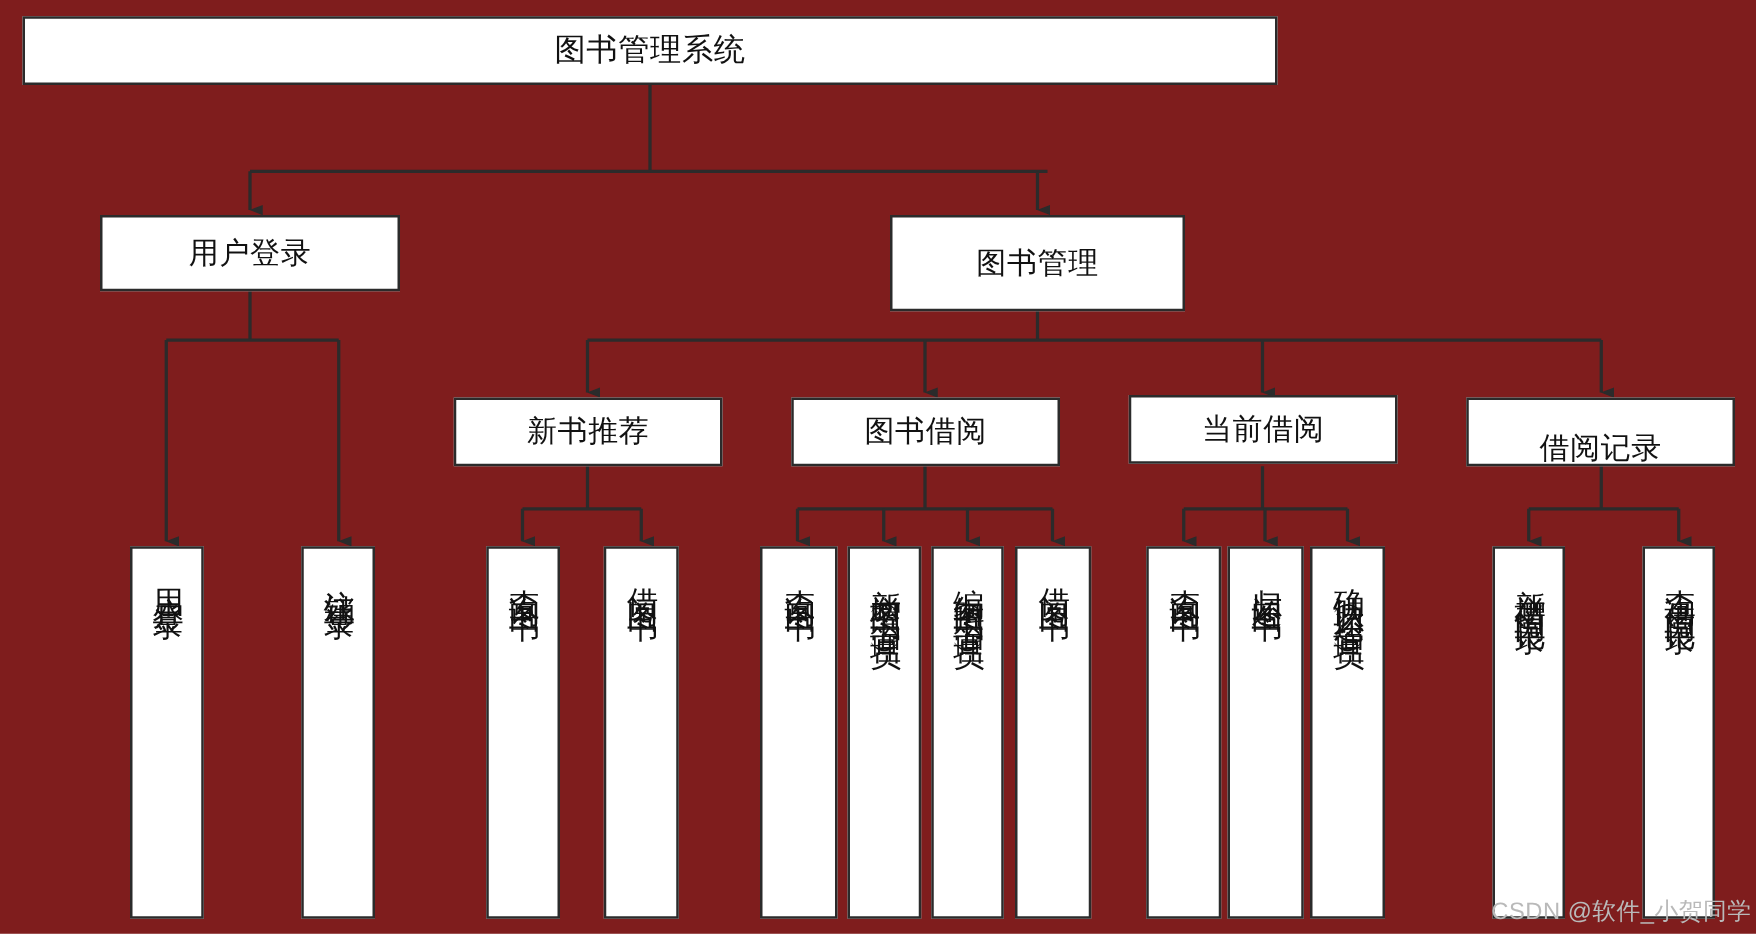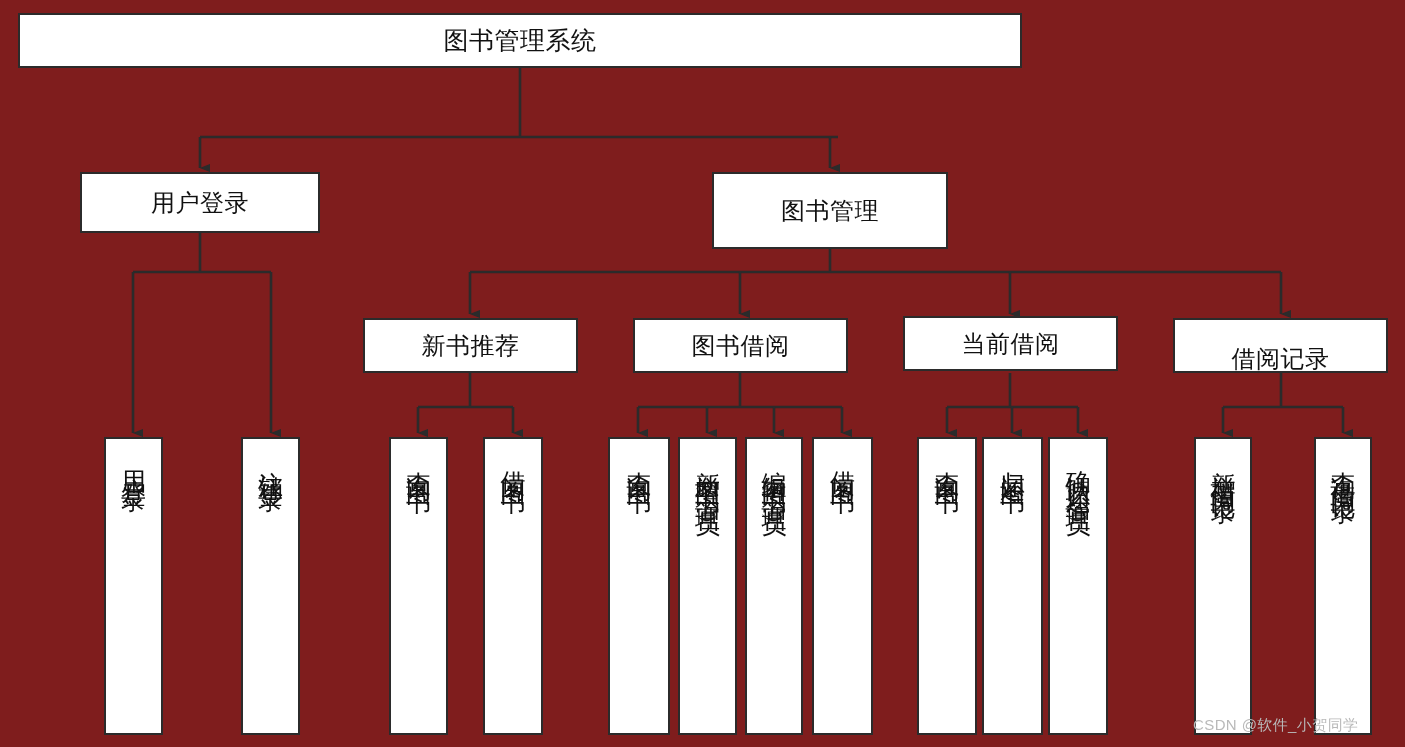--- a/index.html
+++ b/index.html
@@ -9,21 +9,21 @@
   #wires{position:absolute;left:0;top:0;width:1405px;height:747px;}
   .node{position:absolute;box-sizing:border-box;background:#ffffff;
         border:2.5px solid #2b2b2b;display:flex;align-items:center;
         justify-content:center;}
   .node .cap{color:#111;white-space:pre;text-align:center;line-height:1.05;}
   .h .cap{font-size:24px;letter-spacing:.5px;}
   .root .cap{font-size:25px;}
   .v{align-items:flex-start;padding-top:12px;}
   .v .cap{writing-mode:vertical-rl;text-orientation:upright;
           font-size:25px;letter-spacing:6px;line-height:1.0;}
-  .wm{position:absolute;left:1193px;top:716px;font-size:15px;
+  .wm{position:absolute;left:1193px;top:716px;font-size:19px;
       color:#b9b9b9;white-space:pre;letter-spacing:.4px;}
 </style>
 </head>
 <body>
 
 <div id="stage">
 
   <svg id="wires" viewBox="0 0 1405 747" xmlns="http://www.w3.org/2000/svg">
     <defs>
       <marker id="ah" markerWidth="9" markerHeight="11" refX="4.5" refY="10.2" orient="auto" markerUnits="userSpaceOnUse">

